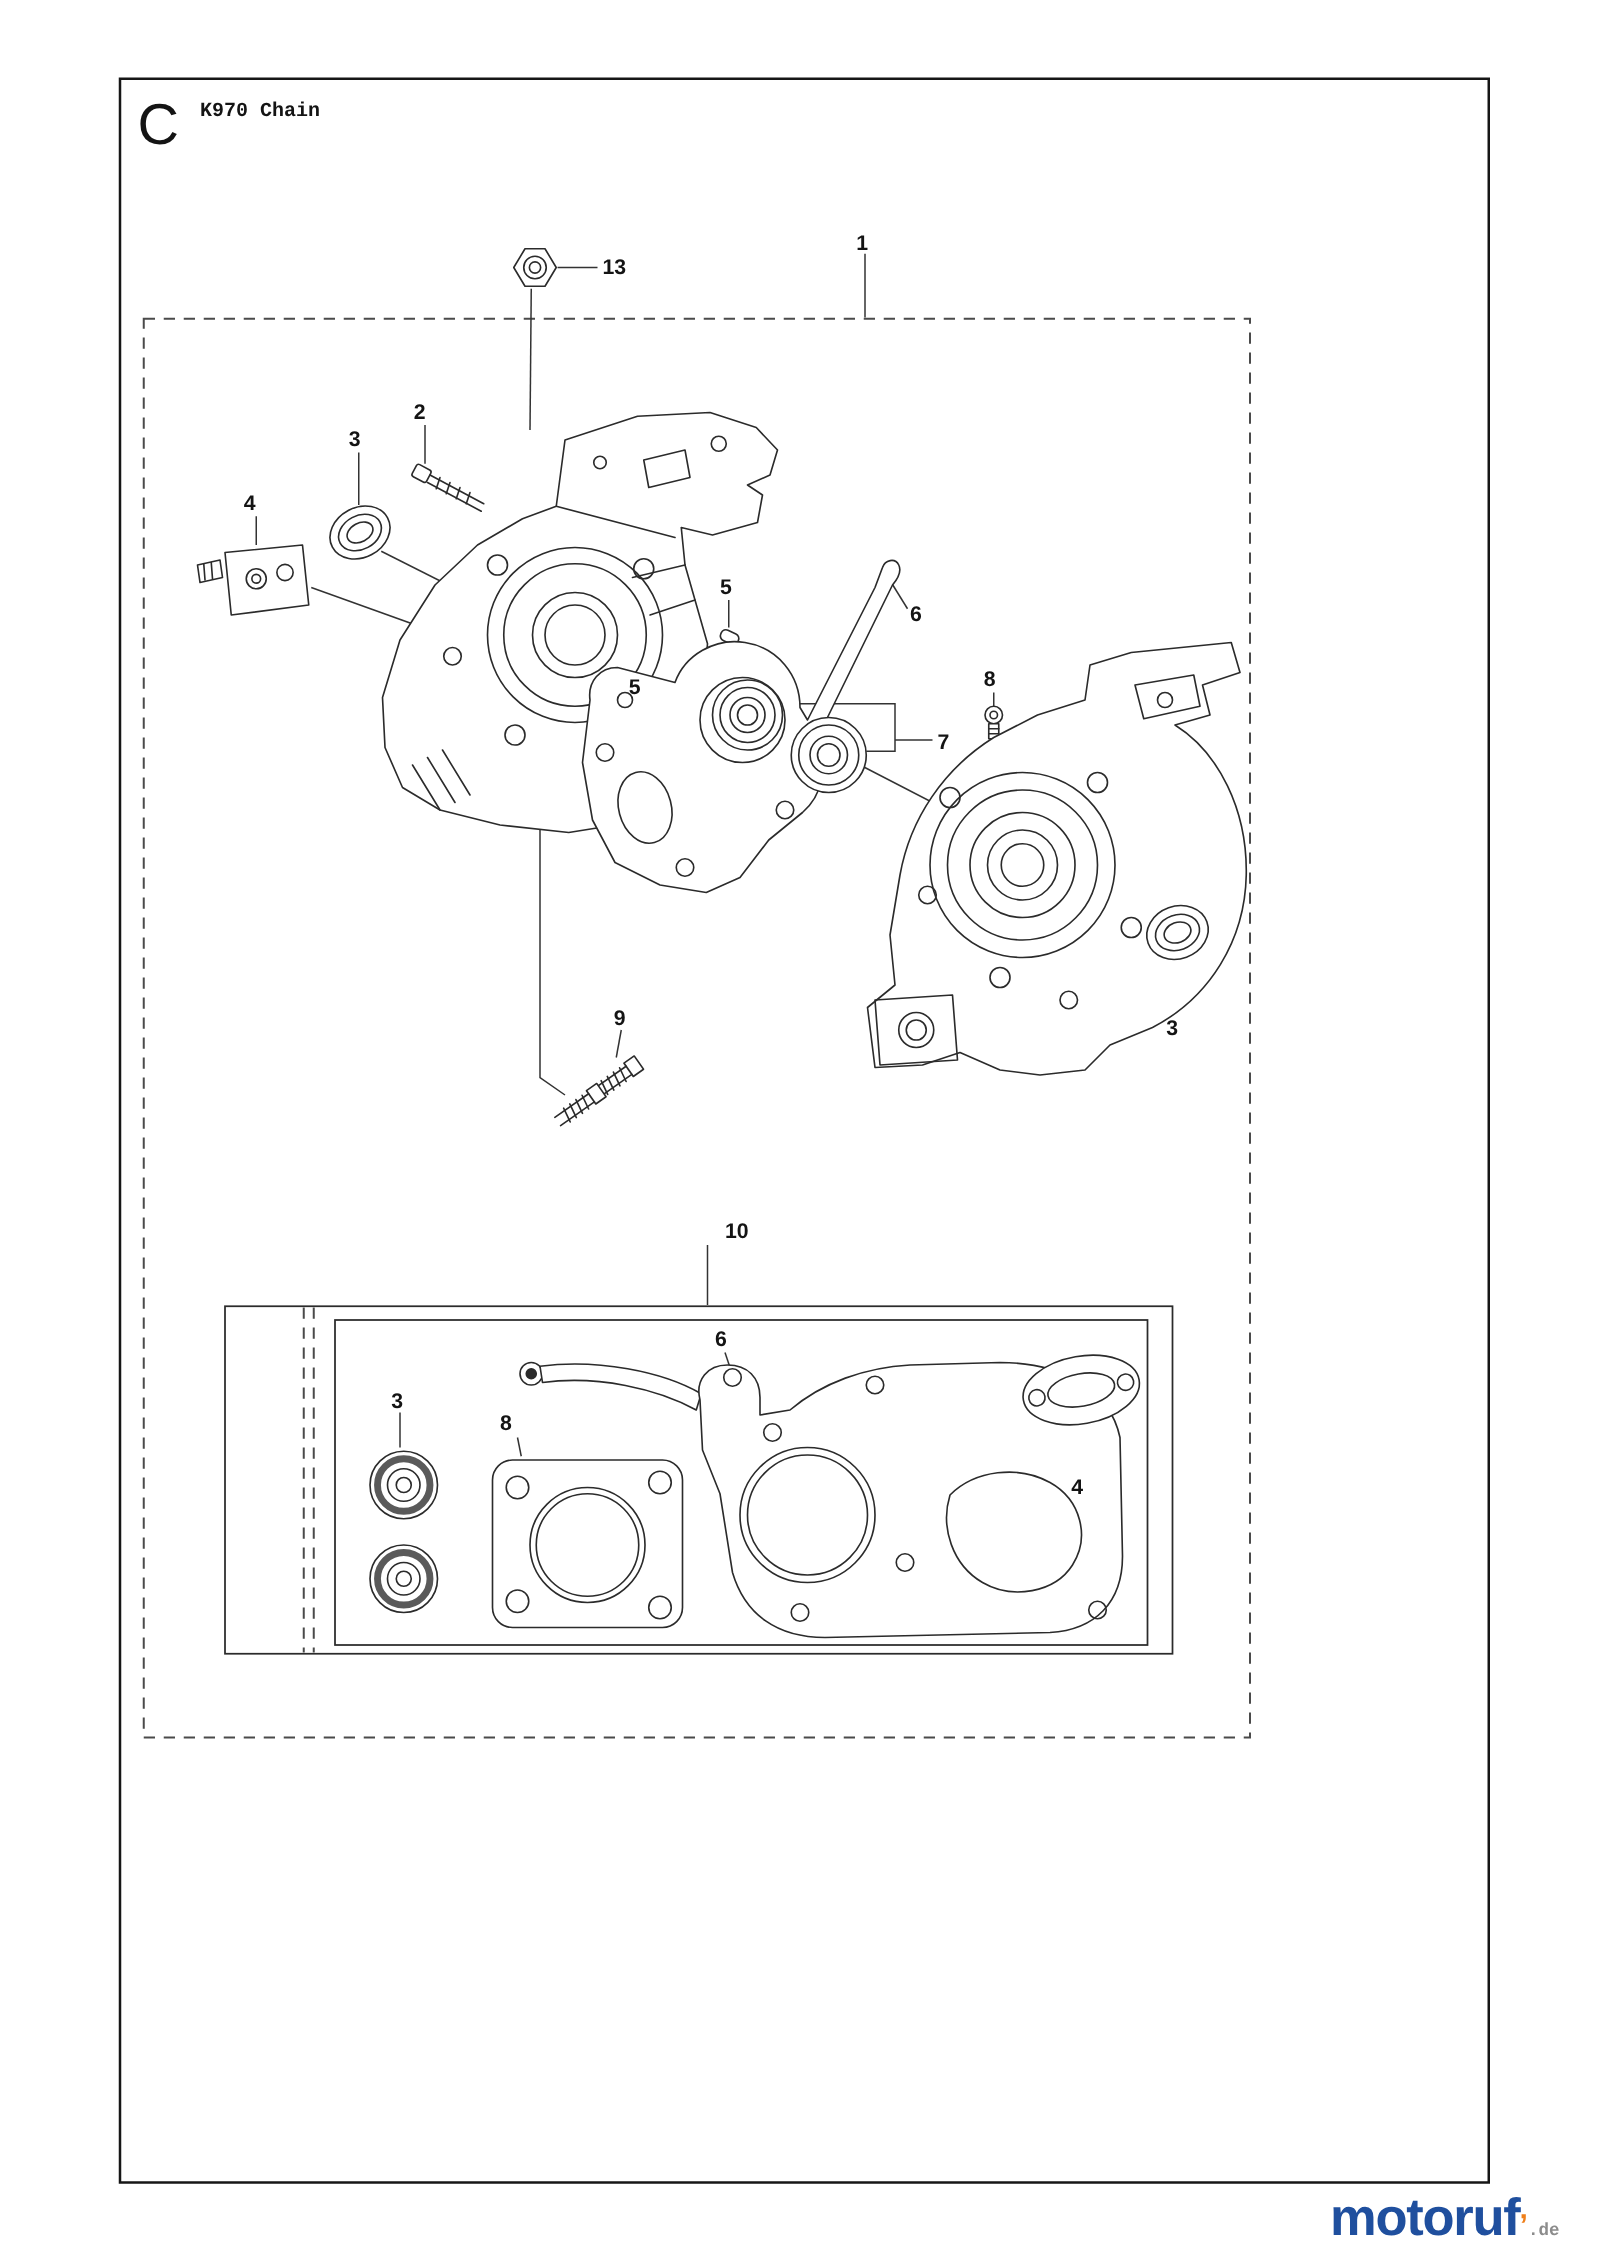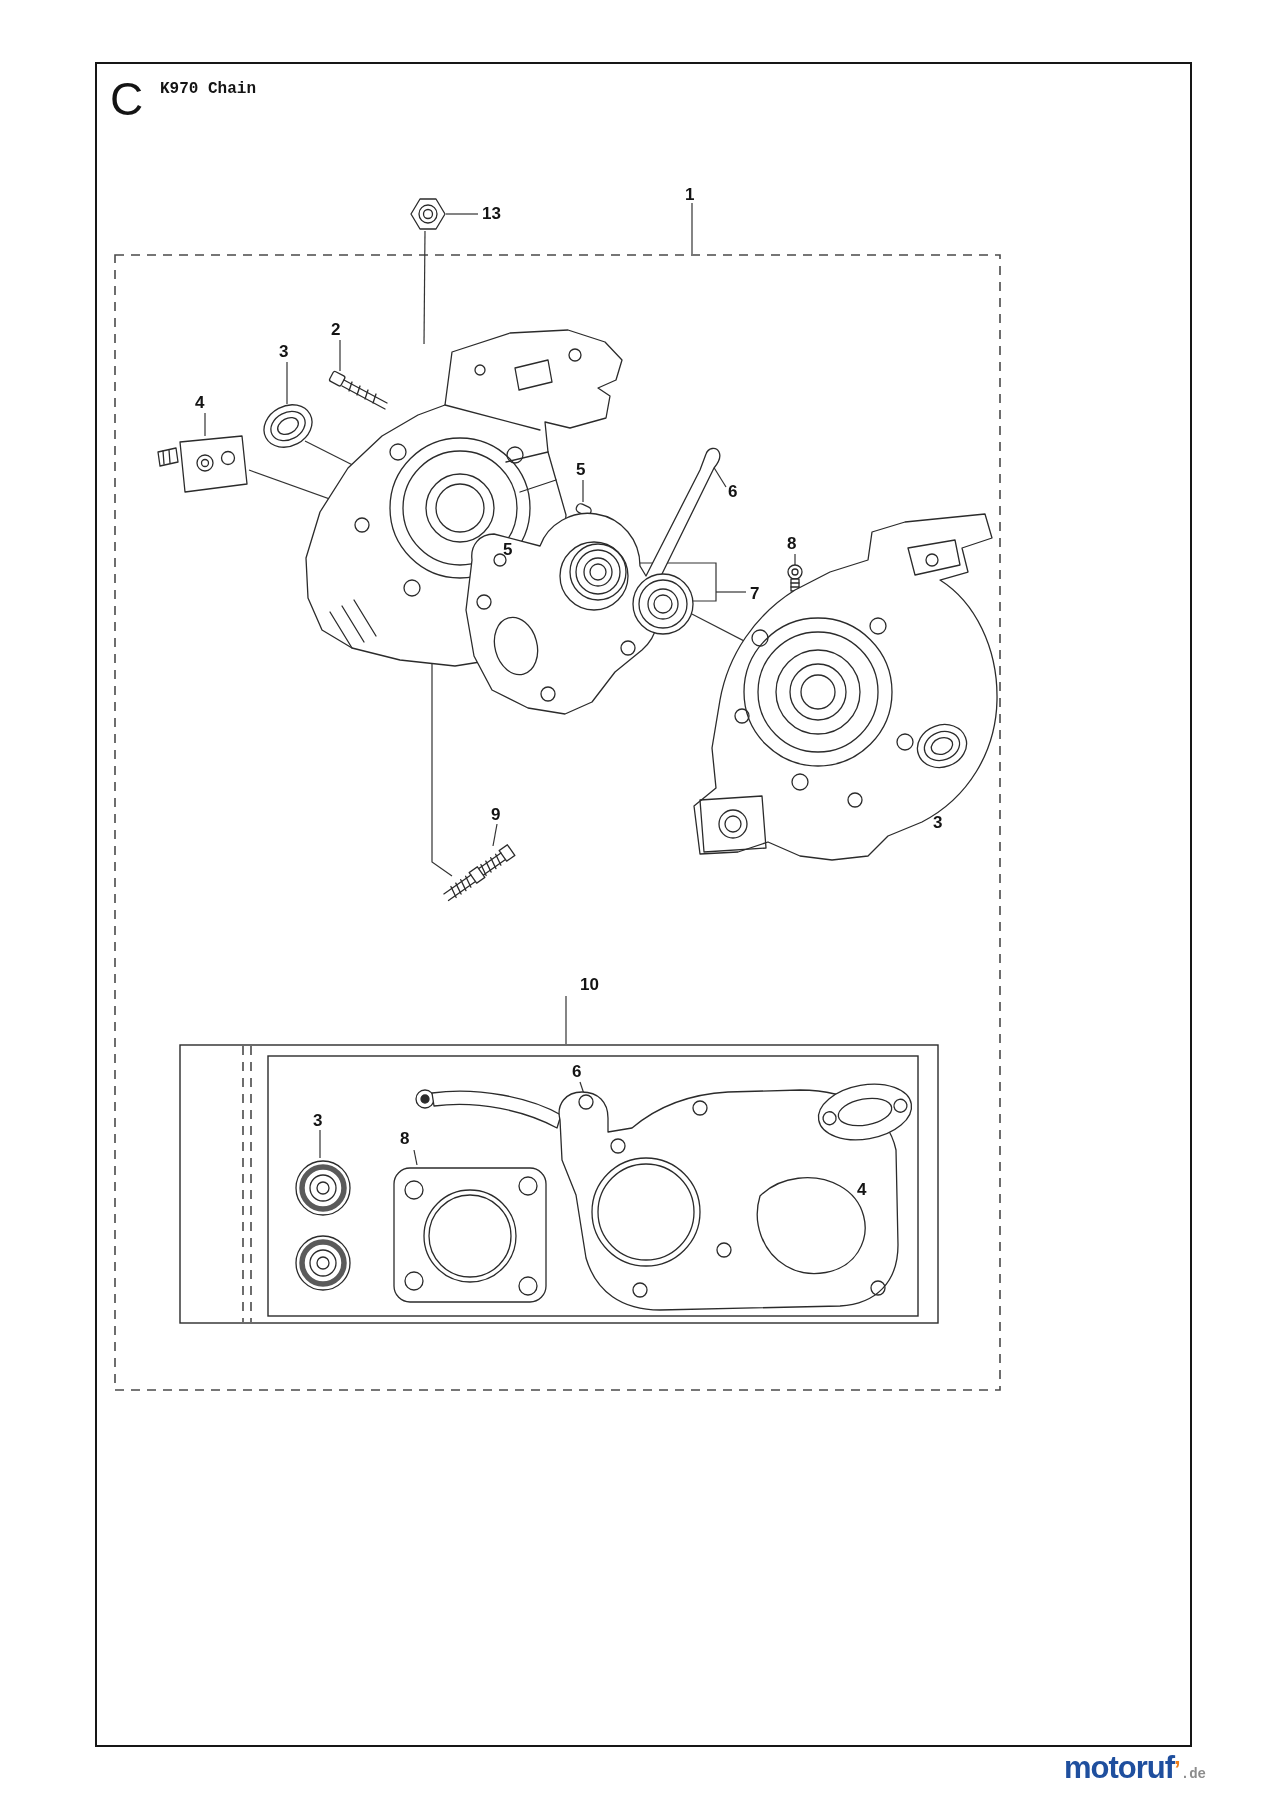--- a/index.html
+++ b/index.html
@@ -7,21 +7,21 @@
   .frame{position:absolute;left:95px;top:62px;width:1093px;height:1681px;border:2px solid #161616;}
   .section-letter{position:absolute;left:110px;top:72px;font-size:46px;font-weight:400;letter-spacing:1px;}
   .page-title{position:absolute;left:160px;top:80px;font-size:16px;font-weight:bold;font-family:Liberation Mono, monospace;}
   svg.diagram{position:absolute;left:0;top:0;}
   .line-art{stroke:#2b2b2b;fill:none;stroke-width:1.3;stroke-linejoin:round;stroke-linecap:round;}
   .leaders{stroke:#333;fill:none;stroke-width:1.2;}
   .dashed{stroke:#4a4a4a;fill:none;stroke-width:1.6;stroke-dasharray:9 7;}
   .thinbox{stroke:#2b2b2b;fill:none;stroke-width:1.4;}
   .callout{position:absolute;font-size:17px;font-weight:bold;line-height:1;}
   .watermark{position:absolute;left:1064px;top:1750px;white-space:nowrap;}
-  .wm-brand{color:#1f4f9e;font-size:31px;font-weight:bold;letter-spacing:-1px;text-align:right;}
+  .wm-brand{color:#1f4f9e;font-size:42px;font-weight:bold;letter-spacing:-1px;text-align:right;}
   .wm-accent{color:#ef7f1a;font-size:24px;font-weight:bold;}
   .wm-suffix{color:#8c8c8c;font-size:14px;font-weight:bold;font-family:Liberation Mono, monospace;}
 </style>
 </head>
 <body>
 
 <div class="page">
 
   <div class="frame"></div>
   <div class="section-letter">C</div>

